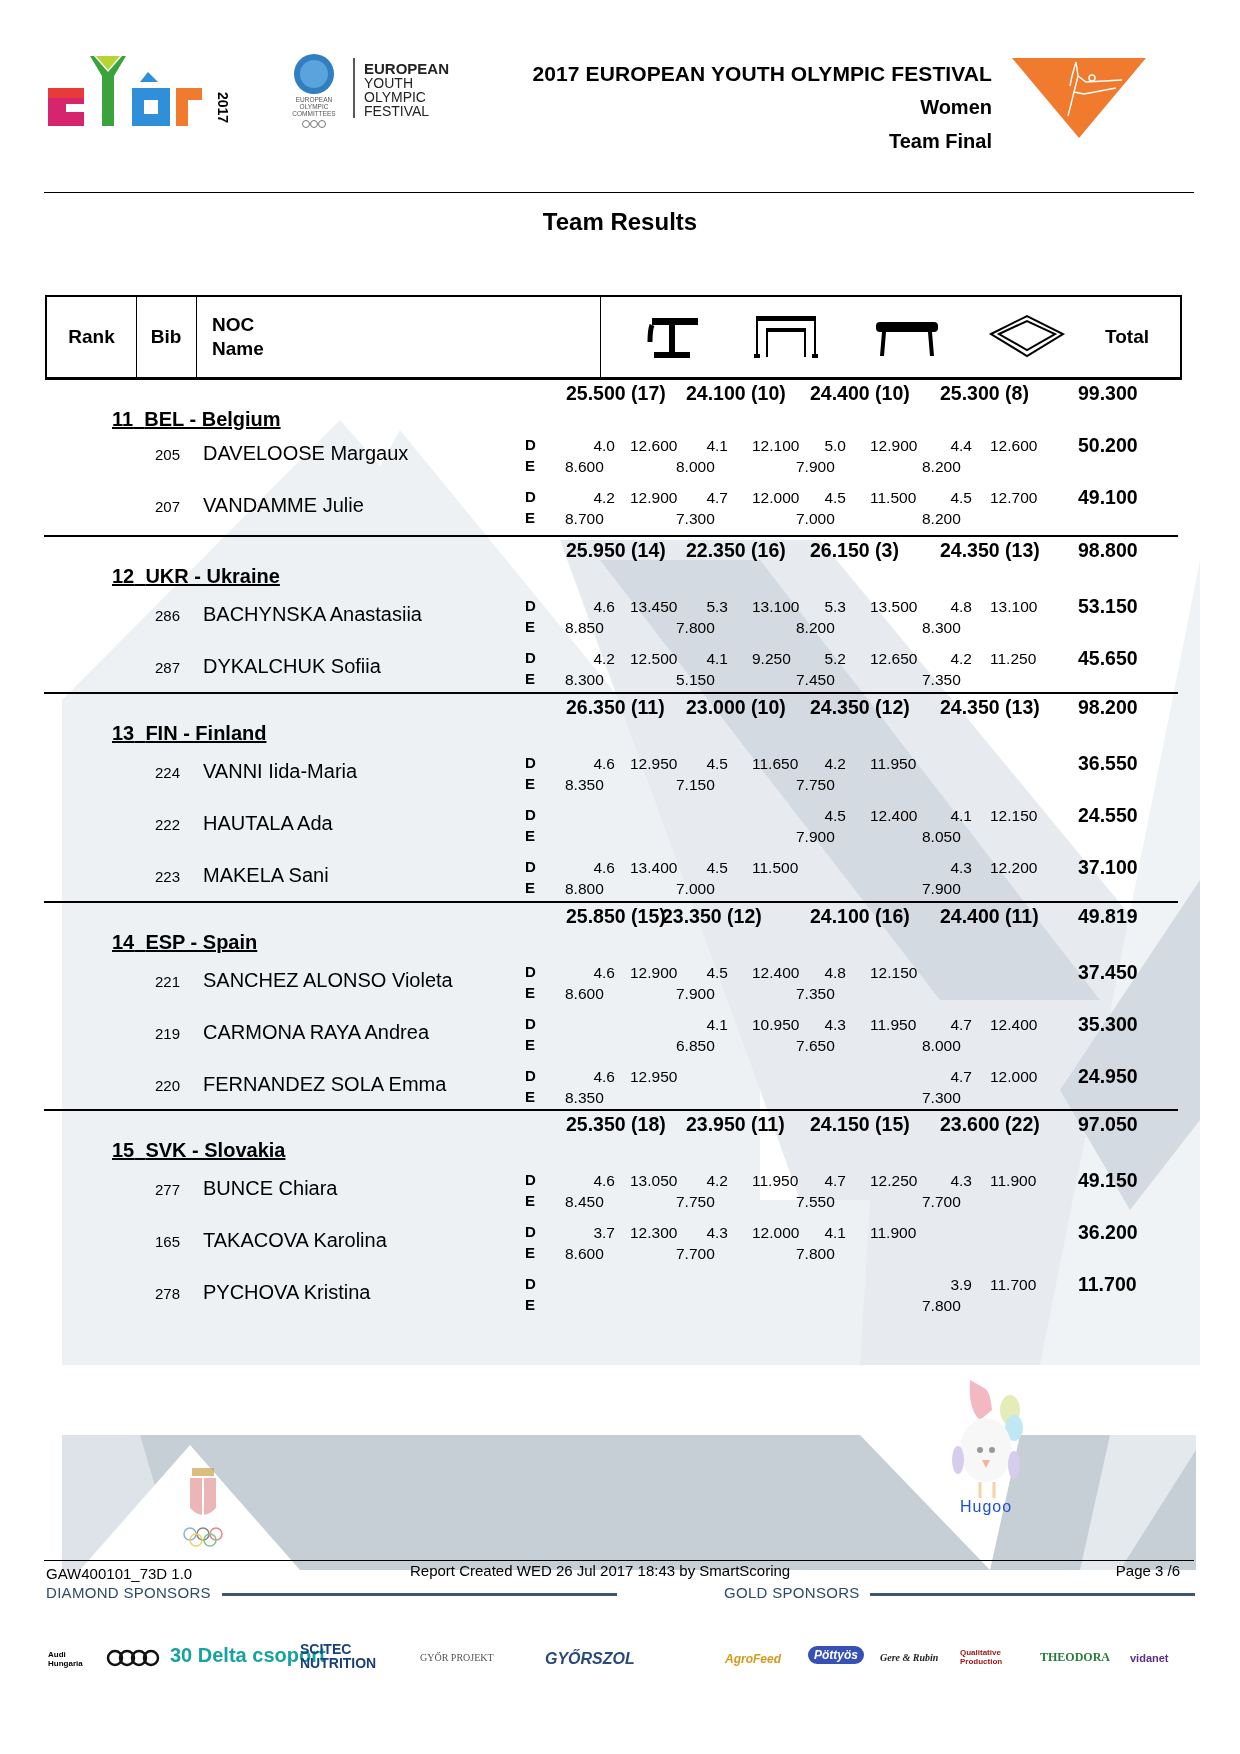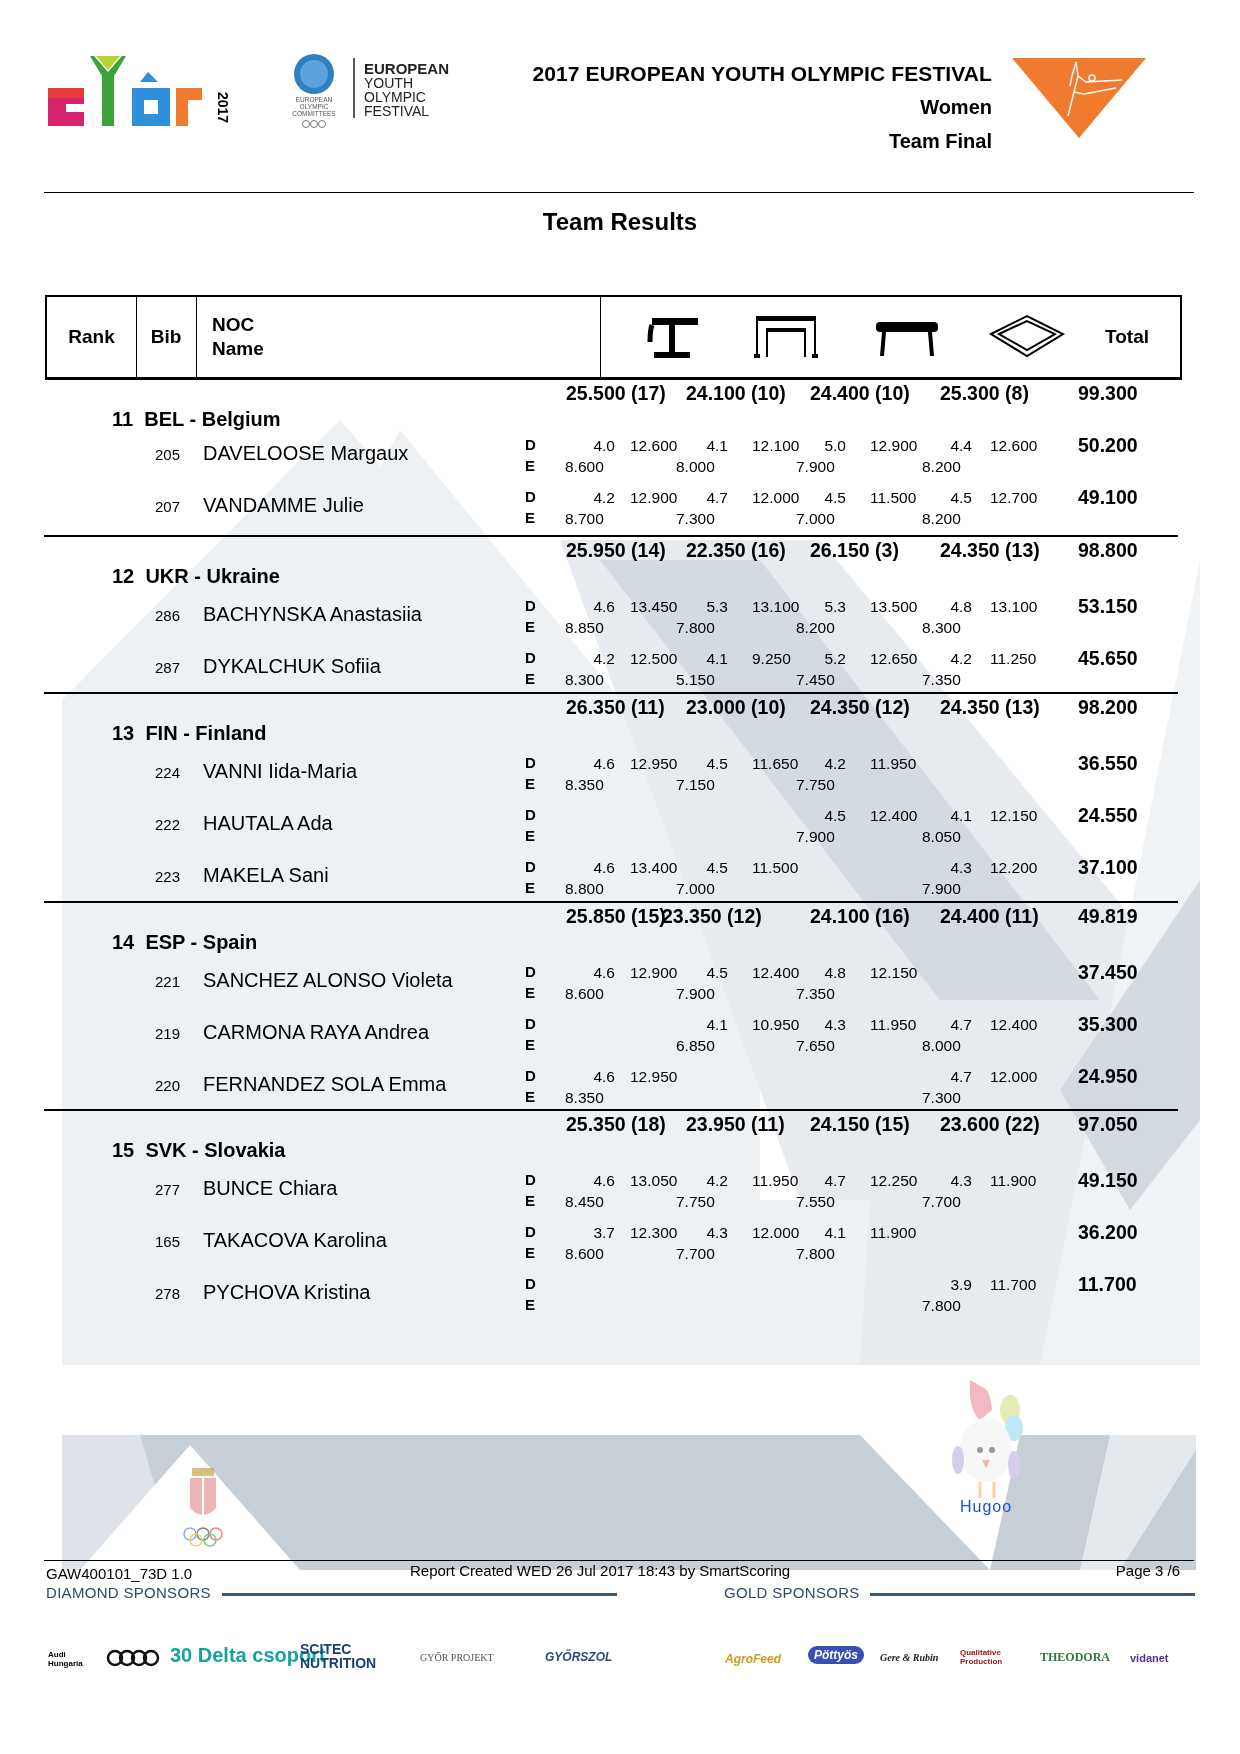--- a/index.html
+++ b/index.html
@@ -26,21 +26,21 @@
   .th-bib{left:89px;width:60px;justify-content:center;border-right:1.5px solid #000;}
   .th-noc{left:149px;width:405px;border-right:1.5px solid #000;flex-direction:column;align-items:flex-start;justify-content:center;padding-left:16px;box-sizing:border-box;line-height:24px;}
   .th-app{width:110px;justify-content:center;}
   .th-total{left:1030px;width:100px;justify-content:center;}
 
   
   .team{position:absolute;left:0;width:1240px;}
   .sep{position:absolute;left:44px;width:1134px;height:0;border-top:2px solid #000;}
   .team-app{position:absolute;font-size:19.5px;font-weight:bold;white-space:nowrap;}
   .team-total{position:absolute;left:1078px;font-size:19.5px;font-weight:bold;}
-  .team-name{position:absolute;left:112px;font-size:20px;font-weight:bold;white-space:nowrap;}
+  .team-name{position:absolute;left:112px;font-size:20px;font-weight:bold;white-space:nowrap;text-decoration:underline;}
   .ath{position:absolute;left:0;width:1240px;height:50px;}
   .bib{position:absolute;left:155px;font-size:15px;}
   .aname{position:absolute;left:203px;font-size:20px;white-space:nowrap;}
   .lblD,.lblE{position:absolute;left:525px;font-size:15px;font-weight:bold;}
   .dv{position:absolute;font-size:15.5px;text-align:right;width:40px;}
   .ev{position:absolute;font-size:15.5px;}
   .fs{position:absolute;font-size:15.5px;}
   .atot{position:absolute;left:1078px;font-size:19.5px;font-weight:bold;}
 
   
@@ -478,21 +478,21 @@
           <circle cx="10" cy="10" r="7"></circle>
           <circle cx="22" cy="10" r="7"></circle>
           <circle cx="34" cy="10" r="7"></circle>
           <circle cx="46" cy="10" r="7"></circle>
         </g>
       </svg>
   </div>
   <div class="sponsor" style="left:170px;top:1644px;color:#15a3a0;font-size:20px;">30 Delta csoport</div>
   <div class="sponsor" style="left:300px;top:1642px;color:#1c3f7a;font-size:14px;line-height:14px;width:110px;white-space:normal;">SCITEC NUTRITION</div>
   <div class="sponsor" style="left:420px;top:1652px;color:#555;font-size:10px;font-family:'Liberation Serif',serif;font-weight:normal;">GYŐR PROJEKT</div>
-  <div class="sponsor" style="left:545px;top:1650px;color:#2b4a7a;font-size:12px;font-style:italic;">GYŐRSZOL</div>
+  <div class="sponsor" style="left:545px;top:1650px;color:#2b4a7a;font-size:16px;font-style:italic;">GYŐRSZOL</div>
 
   <div class="sponsor" style="left:725px;top:1652px;color:#d49a1a;font-size:12px;font-style:italic;">AgroFeed</div>
   <div class="sponsor" style="left:808px;top:1646px;color:#fff;background:#3750b5;border-radius:10px;padding:2px 6px;font-style:italic;">Pöttyös</div>
   <div class="sponsor" style="left:880px;top:1652px;color:#222;font-size:10px;font-style:italic;font-family:'Liberation Serif',serif;">Gere &amp; Rubin</div>
   <div class="sponsor" style="left:960px;top:1648px;color:#a01818;font-size:8px;width:60px;white-space:normal;line-height:9px;">Qualitative Production</div>
   <div class="sponsor" style="left:1040px;top:1650px;color:#2a7a3a;font-size:12px;font-family:'Liberation Serif',serif;">THEODORA</div>
   <div class="sponsor" style="left:1130px;top:1652px;color:#5a2f8a;font-size:11px;">vidanet</div>
 
 </div>
 

